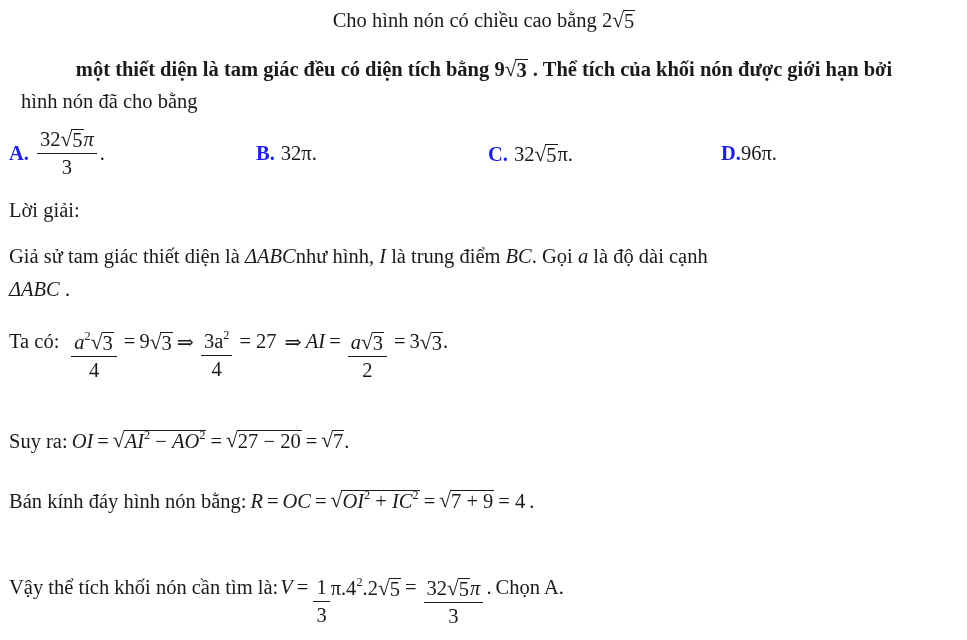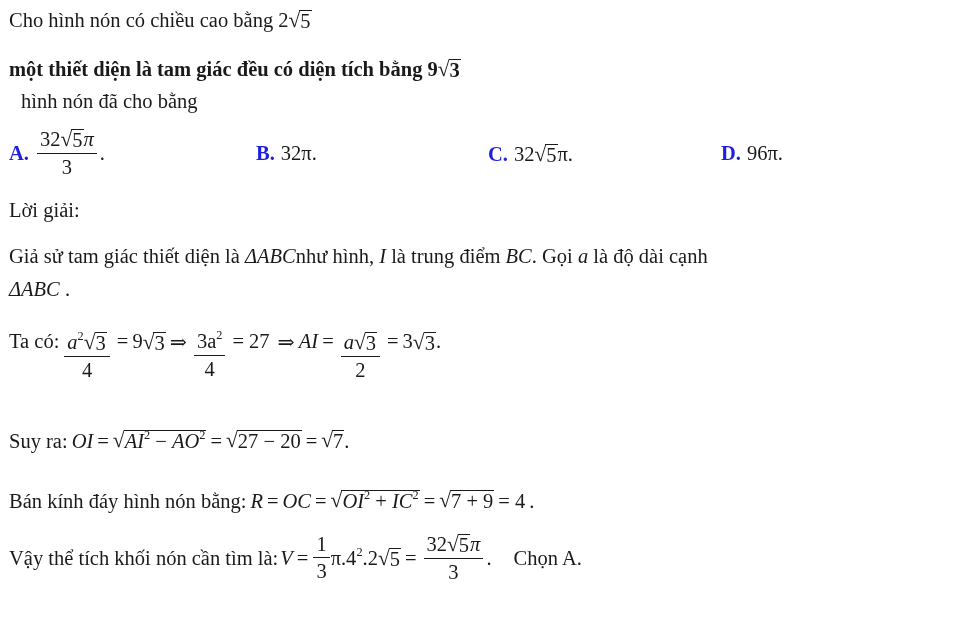--- a/index.html
+++ b/index.html
@@ -2,21 +2,21 @@
 <html><head>
 <meta charset="utf-8">
 <style>
   html, body { margin: 0; padding: 0; background: #ffffff; }
   body {
     width: 967px; height: 640px; overflow: hidden; position: relative;
     font-family: "Liberation Serif", "DejaVu Serif", serif;
     color: #1a1a1a; font-size: 20.5px;
   }
   .line { position: absolute; left: 9px; white-space: nowrap; }
-  .just { position: absolute; left: 9px; width: 950px; white-space: nowrap; display: flex; justify-content: flex-start; }
+  .just { position: absolute; left: 9px; width: 950px; white-space: nowrap; display: flex; justify-content: center; }
   .m { font-style: italic; font-family: "Liberation Serif", serif; }
   .up { font-style: normal; }
   .sqrt { display: inline-flex; align-items: flex-end; }
   .sqrt .rad { font-style: normal; font-size: 1.05em; margin-right: -1px; }
   .sqrt .arg { border-top: 1.4px solid #1a1a1a; padding: 0 1px; line-height: 1.05; }
   .frac { display: inline-flex; flex-direction: column; align-items: center; vertical-align: middle; margin: 0 3px; }
   .frac .num { border-bottom: 1.4px solid #1a1a1a; padding: 0 3px 1px; line-height: 1.15; }
   .frac .den { padding-top: 2px; line-height: 1.15; }
   sup { font-size: 0.6em; vertical-align: 0.75em; line-height: 0; }
   .choice-letter { color: #1f1fe0; font-weight: bold; font-family: "Liberation Serif", serif; }
@@ -34,21 +34,21 @@
           <span class="arg">5</span>
         </span></span>
   </span>
 </div>
 
 <div class="just" style="top:57px;font-weight:bold;">
   <span>
     <span>một thiết diện là tam giác đều có diện tích bằng </span><span><span>9</span><span class="sqrt">
           <span class="rad">√</span>
           <span class="arg">3</span>
-        </span></span>
+        </span></span><span> . Thể tích của khối nón được giới hạn bởi</span>
   </span>
 </div>
 
 <div class="line" style="top:90px;margin-left:12px;">hình nón đã cho bằng</div>
 
 <div class="choice" style="left:9px; top:127px;">
   <span class="choice-letter">A.</span>
   <span class="frac" style="margin-left:8px;">
     <span class="num"><span>32</span><span class="sqrt">
           <span class="rad">√</span>
@@ -67,35 +67,35 @@
 <div class="choice" style="left:488px; top:142px;">
   <span class="choice-letter">C.</span>
   <span style="margin-left:6px;"><span>32</span><span class="sqrt">
         <span class="rad">√</span>
         <span class="arg">5</span>
       </span><span>π.</span></span>
 </div>
 
 <div class="choice" style="left:721px; top:142px;">
   <span class="choice-letter">D.</span>
-  <span style="margin-left:6px;">96π.</span>
+  <span style="">96π.</span>
 </div>
 
 <div class="line bold" style="top:199px;">Lời giải:</div>
 
 <div class="line" style="top:245px;">
   <span>Giả sử tam giác thiết diện là </span><span class="m">ΔABC</span><span>như hình, </span><span class="m">I</span><span> là trung điểm </span><span class="m">BC</span><span>. Gọi </span><span class="m">a</span><span> là độ dài cạnh</span>
 </div>
 <div class="line" style="top:278px;">
   <span class="m">ΔABC</span><span> .</span>
 </div>
 
 <div class="line" style="top:330px; display:flex; align-items:flex-start;">
   <span>Ta có: </span>
-  <span class="frac" style="margin-left:5px;">
+  <span class="frac" style="margin-left:12px;">
     <span class="num"><span class="m">a</span><sup>2</sup><span class="sqrt">
           <span class="rad">√</span>
           <span class="arg">3</span>
         </span></span>
     <span class="den">4</span>
   </span>
   <span class="op">=</span>
   <span>9</span>
     <span class="sqrt">
       <span class="rad">√</span>
@@ -159,35 +159,35 @@
     </span>
   <span class="op">=</span>
   <span class="sqrt">
       <span class="rad">√</span>
       <span class="arg">7 + 9</span>
     </span>
   <span class="op">= 4</span>
     <span>.</span>
 </div>
 
-<div class="line" style="top:532px; display:flex; align-items:center;">
+<div class="line" style="top:576px; display:flex; ">
   <span>Vậy thể tích khối nón cần tìm là: </span>
   <span class="m" style="margin-left:2px;">V</span>
   <span class="op">=</span>
   <span class="frac" style="margin:0 1px;">
     <span class="num">1</span>
     <span class="den">3</span>
   </span>
   <span><span>π.4</span><sup>2</sup><span>.2</span><span class="sqrt">
         <span class="rad">√</span>
         <span class="arg">5</span>
       </span></span>
   <span class="op">=</span>
   <span class="frac">
     <span class="num"><span>32</span><span class="sqrt">
           <span class="rad">√</span>
           <span class="arg">5</span>
         </span><span class="m">π</span></span>
     <span class="den">3</span>
   </span>
   <span>.</span>
-  <span class="bold" style="margin-left:22px;"> Chọn A.</span>
+  <span class="bold" style="margin-left:4px;"> Chọn A.</span>
 </div>
 
 </body></html>

